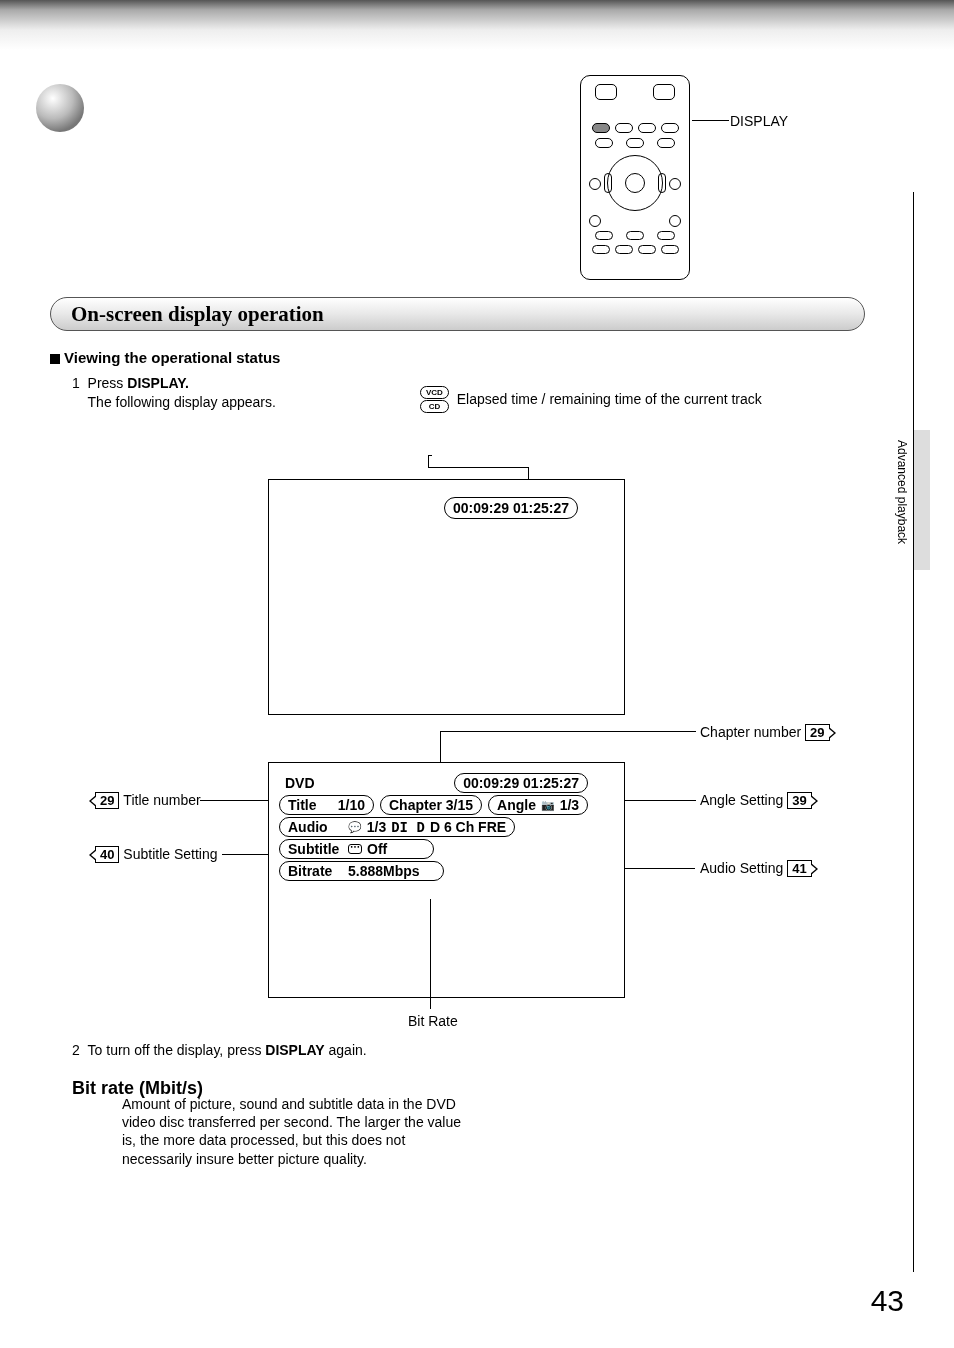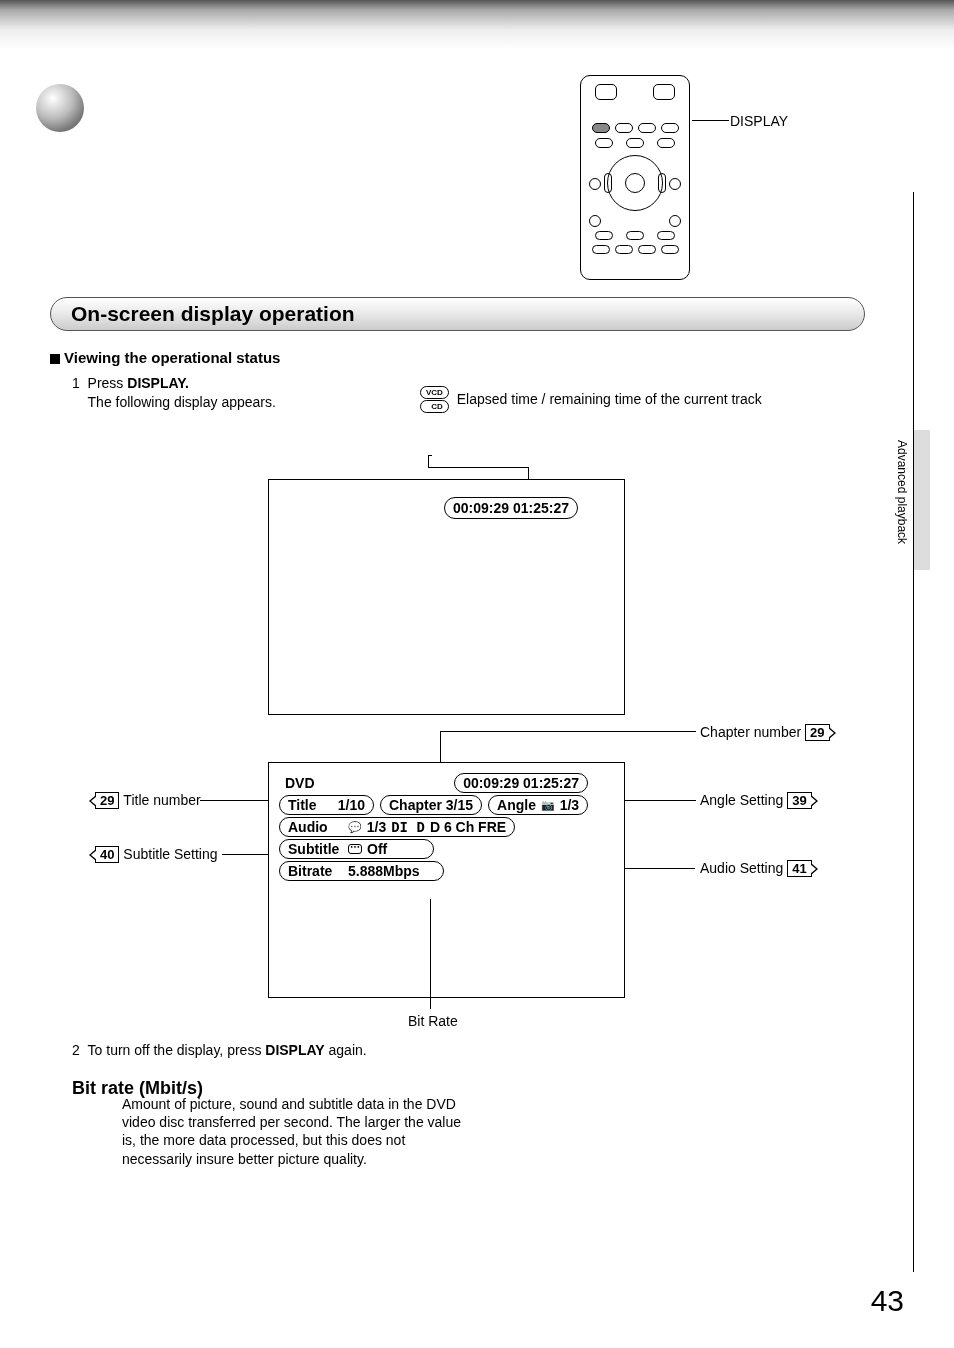--- a/index.html
+++ b/index.html
@@ -76,20 +76,21 @@
     left: 50px;
     top: 297px;
     width: 815px;
     height: 34px;
     border: 1px solid #555;
     border-radius: 17px;
     background: linear-gradient(to bottom, #fff 0%, #e8e8e8 50%, #ccc 100%);
     display: flex;
     align-items: center;
     padding-left: 20px;
+    font-family: Liberation Serif, serif;
   }
   .section-title-bar span {
     font-size: 21px;
     font-weight: bold;
   }
   .subhead {
     position: absolute;
     left: 50px;
     top: 349px;
     font-size: 15px;
@@ -124,21 +125,21 @@
     font-size: 8px;
     font-weight: bold;
     padding: 0 5px;
     line-height: 11px;
     vertical-align: middle;
     margin-right: 4px;
     min-width: 22px;
     text-align: center;
   }
   .disc-stack { display:inline-flex; flex-direction:column; vertical-align:middle; margin-right:4px; }
-  .disc-stack .disc-badge { margin-bottom:1px; margin-right:0;text-align:right; }
+  .disc-stack .disc-badge { margin-bottom:1px; margin-right:0; }
   .screen-box {
     position: absolute;
     border: 1px solid #000;
     background: #fff;
   }
   .screen1 {
     left: 268px;
     top: 479px;
     width: 357px;
     height: 236px;

